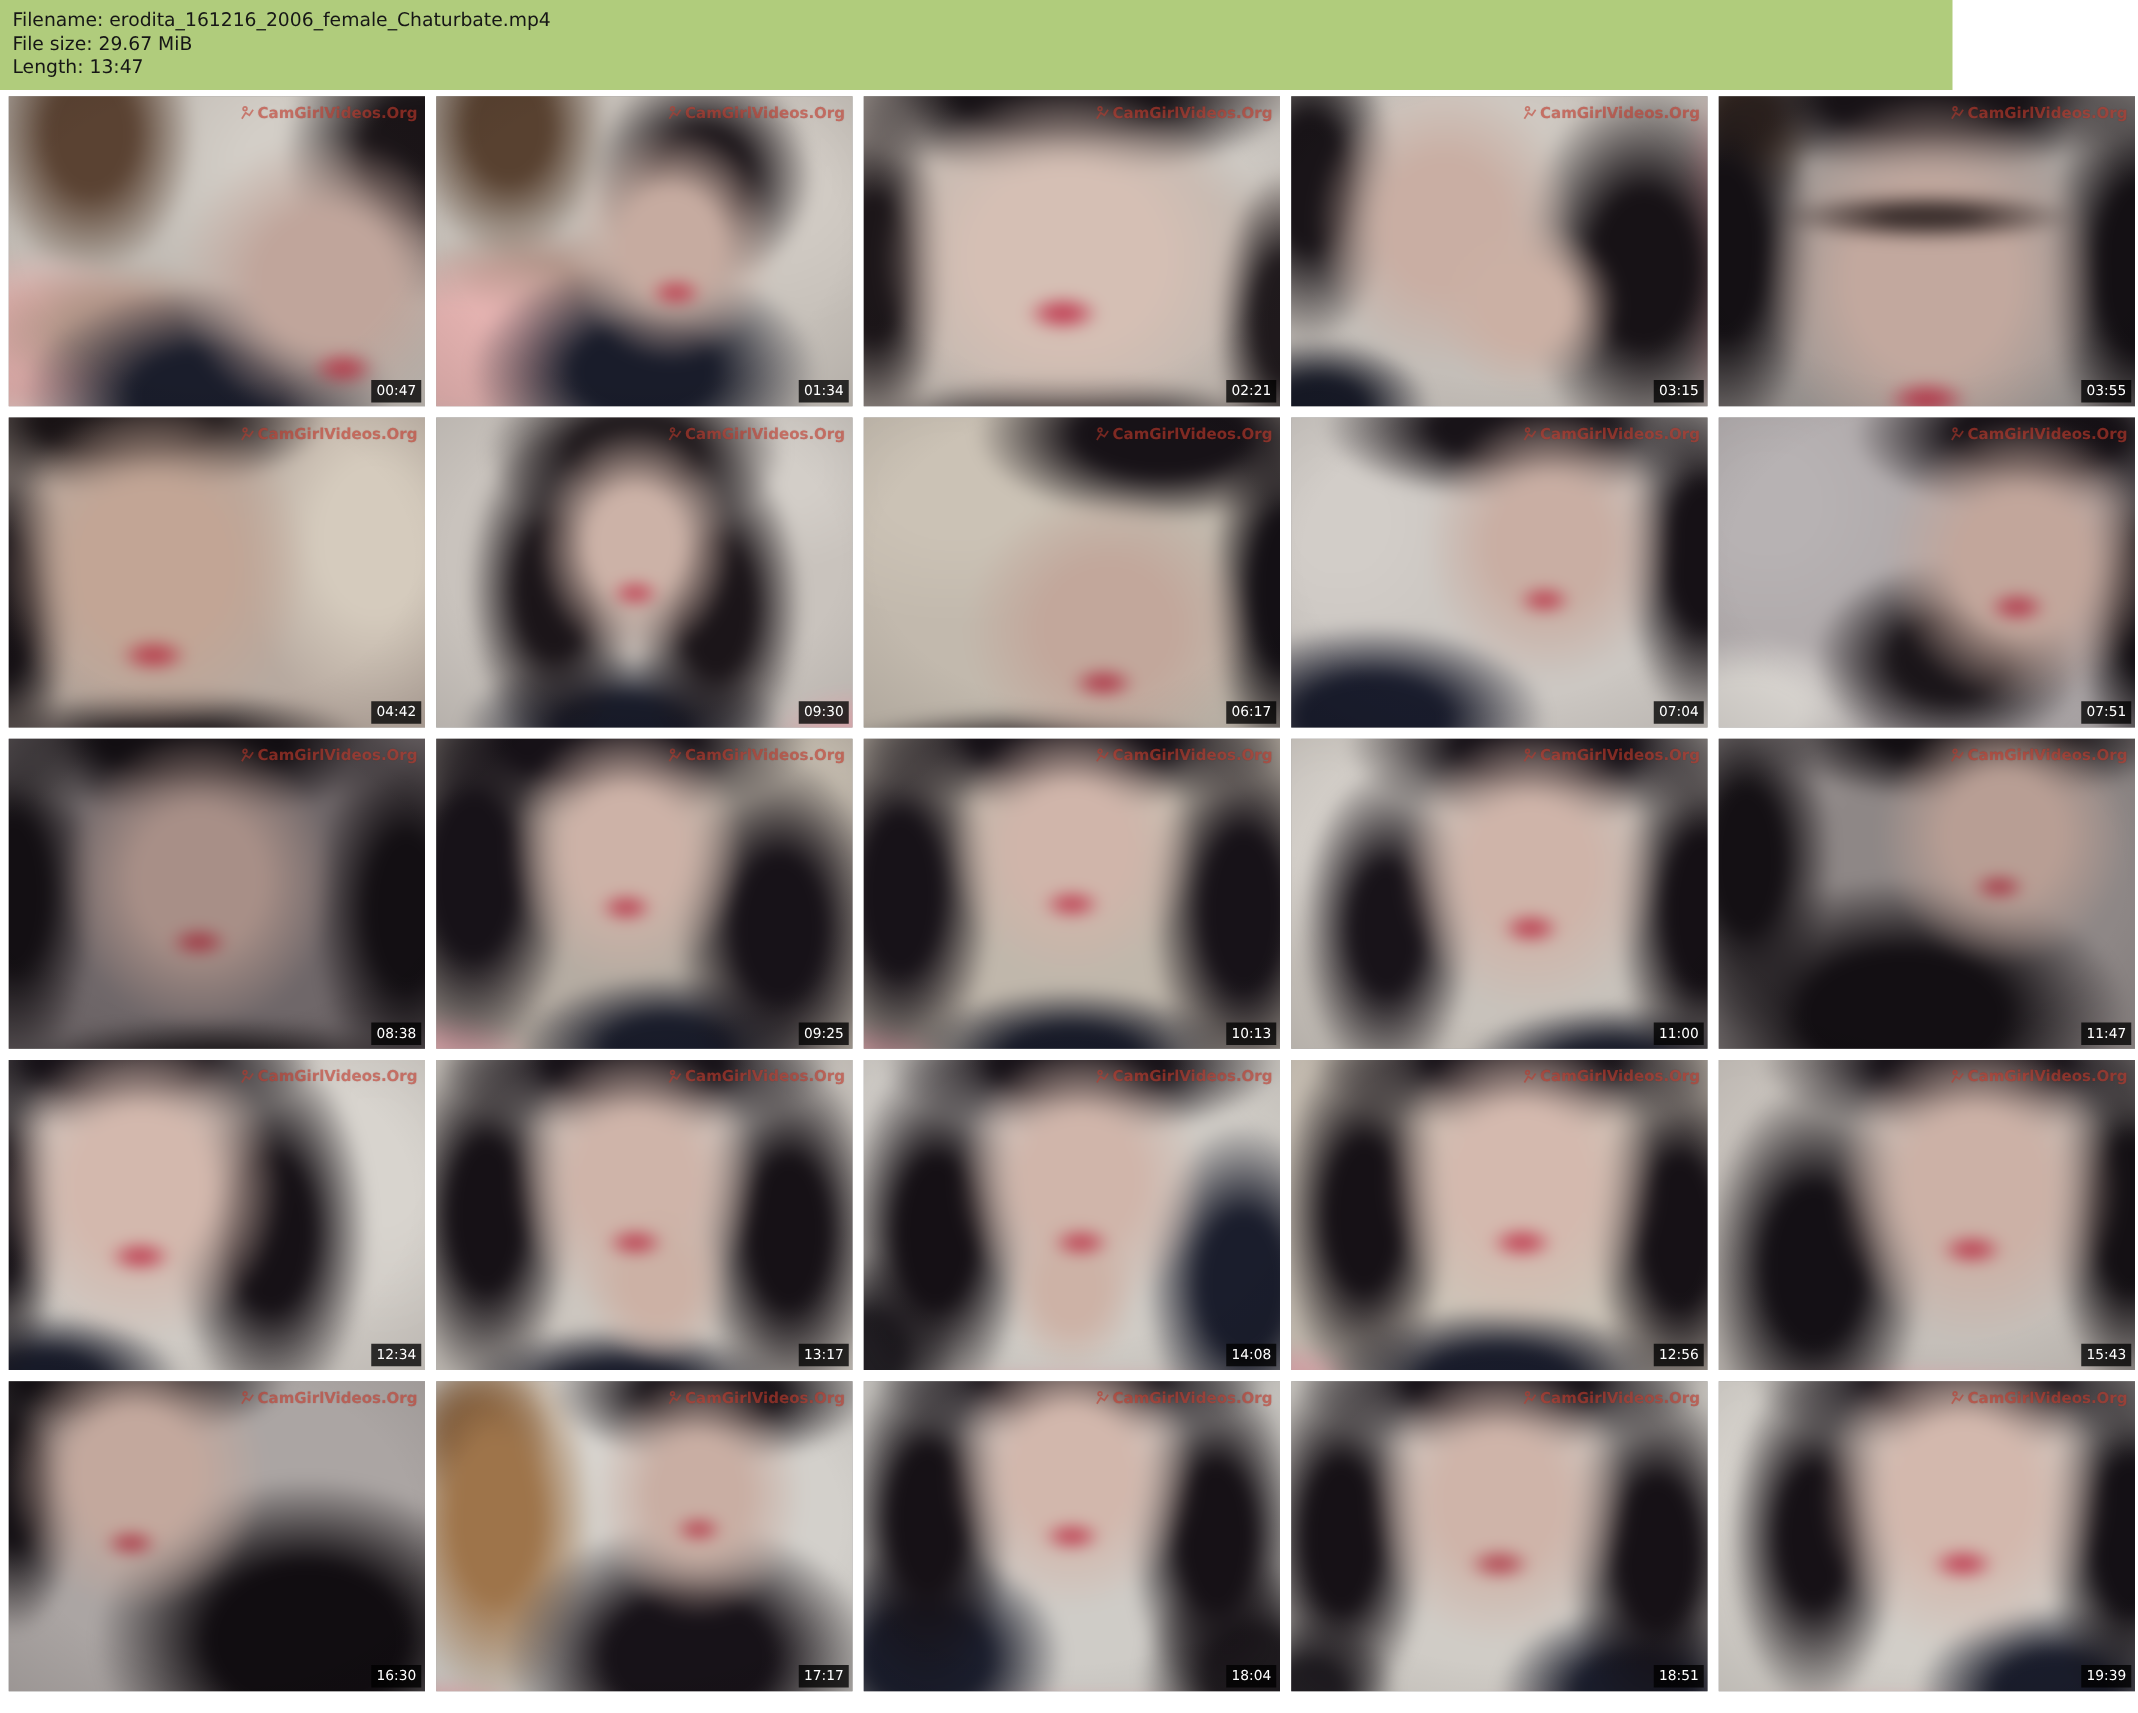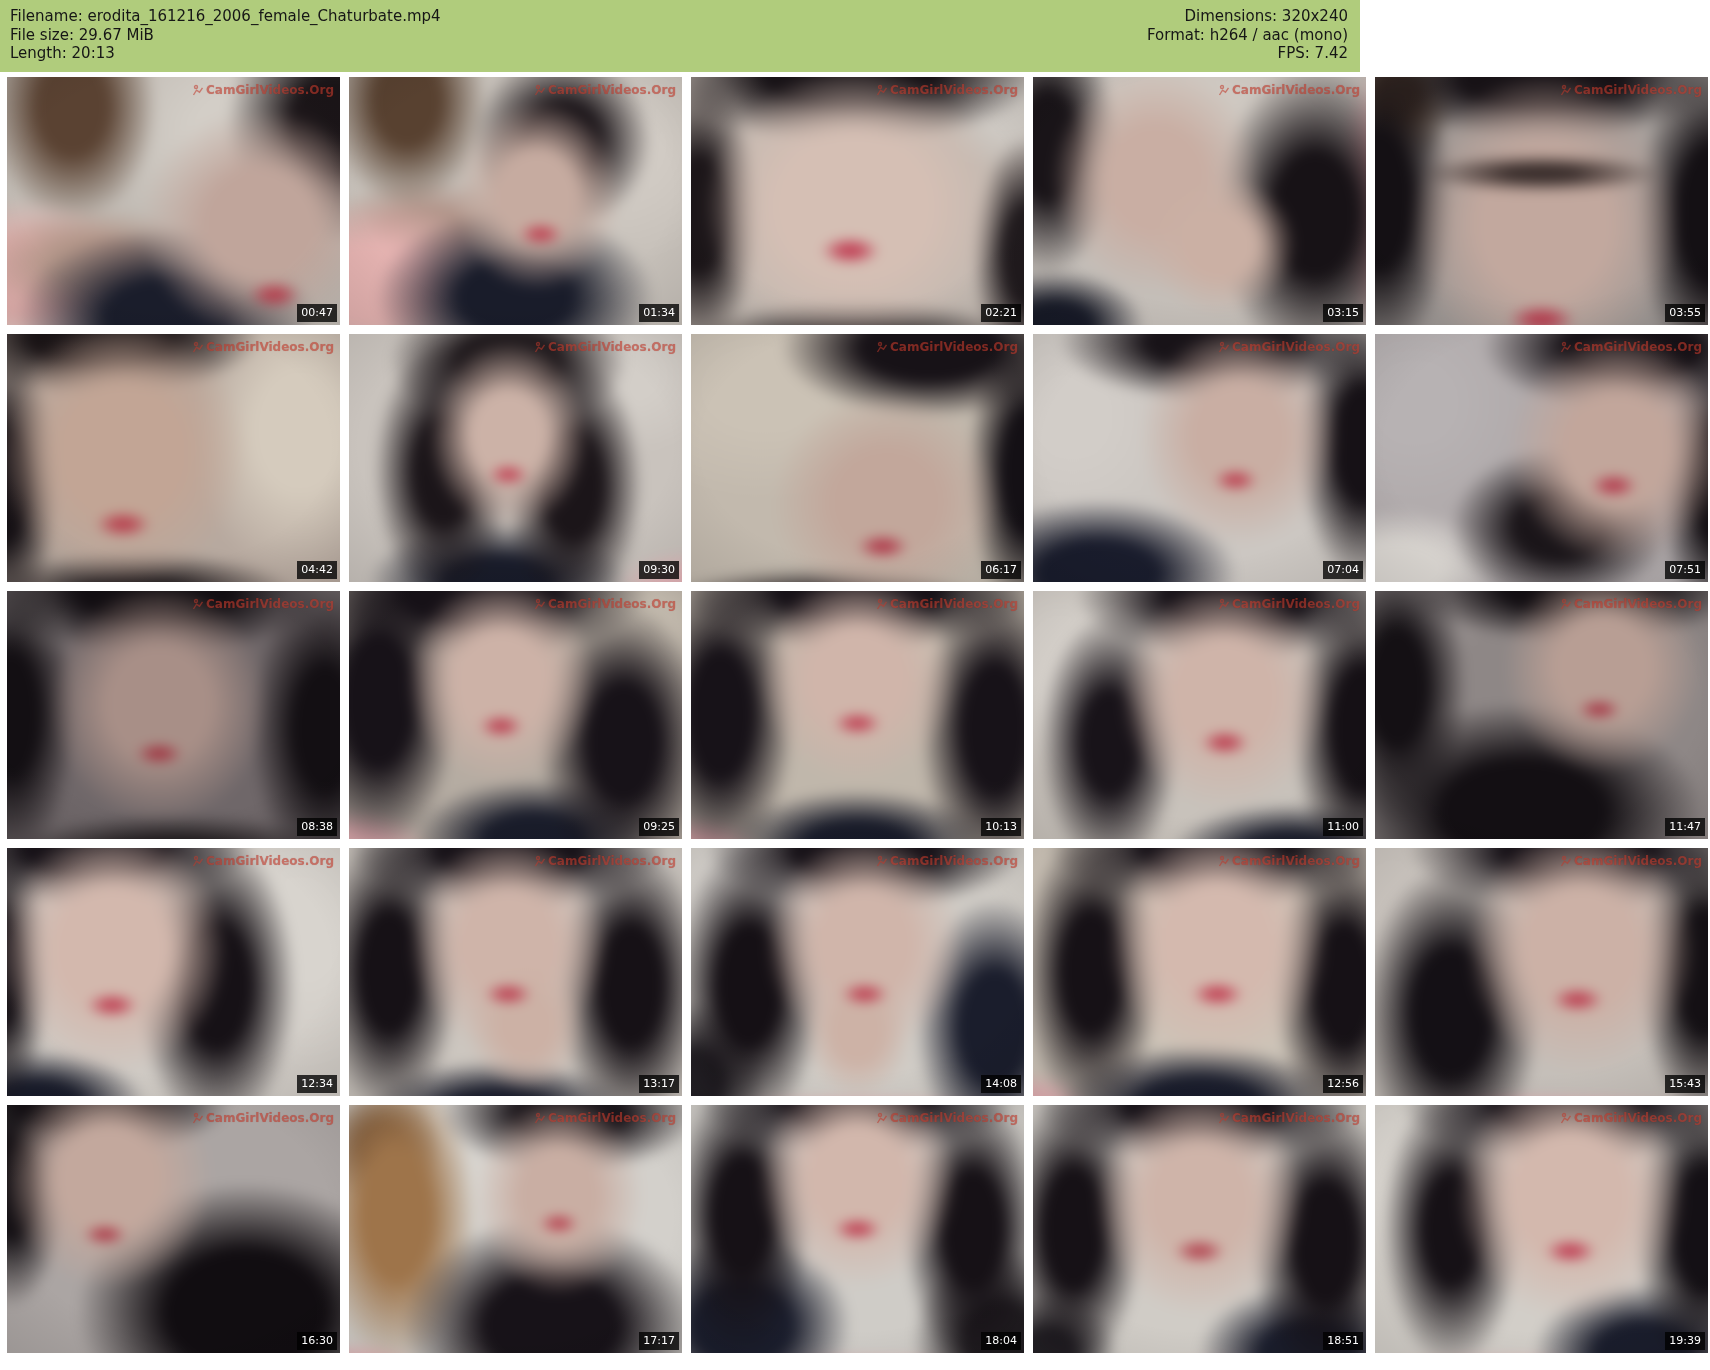--- a/index.html
+++ b/index.html
@@ -1,21 +1,21 @@
 <!DOCTYPE html>
 <html style="--header-bg: #b0cc7c; --header-fg: #161616; --wm-color: #c0392b; --ts-bg: rgba(0,0,0,0.78); --ts-fg: #ffffff;"><head>
 <meta charset="utf-8">
 <style>
   * { margin:0; padding:0; box-sizing:border-box; }
   html,body { width:1710px; height:1370px; background:#ffffff; overflow:hidden;
               font-family:"DejaVu Sans","Liberation Sans",sans-serif; }
 
   
   .meta-bar {
-    width:1360px; height:72px;
+    width:1562px; height:72px;
     background:var(--header-bg,#b0cc7c);
     color:var(--header-fg,#161616);
     display:flex; justify-content:space-between;
     padding:7px 12px 0 10px;
     font-size:15px; line-height:18.5px;
   }
   .meta-col.right { text-align:right; }
   .meta-line .lbl::after { content:": "; }
 
   
@@ -66,32 +66,21 @@
 
 <div class="meta-bar">
   <div class="meta-col left">
     <div class="meta-line">
       <span class="lbl">Filename</span><span class="val">erodita_161216_2006_female_Chaturbate.mp4</span>
     </div>
     <div class="meta-line">
       <span class="lbl">File size</span><span class="val">29.67 MiB</span>
     </div>
     <div class="meta-line">
-      <span class="lbl">Length</span><span class="val">20:13</span>
-    </div>
-  </div>
-  <div class="meta-col right">
-    <div class="meta-line">
-      <span class="lbl">Dimensions</span><span class="val">320x240</span>
-    </div>
-    <div class="meta-line">
-      <span class="lbl">Format</span><span class="val">h264 / aac (mono)</span>
-    </div>
-    <div class="meta-line">
-      <span class="lbl">FPS</span><span class="val">7.42</span>
+      <span class="lbl">Length</span><span class="val">13:47</span>
     </div>
   </div>
 </div>
 
 <div class="grid">
     <div class="thumb">
     <div class="scene" style="background-color: rgb(194, 188, 181); background-image: radial-gradient(26px 13px at 78% 84%, rgb(184, 65, 80) 0%, rgb(184, 65, 80) 30%, rgba(184, 65, 80, 0) 100%), radial-gradient(120px 115px at 74% 58%, rgb(192, 165, 155) 0%, rgb(192, 165, 155) 45%, rgba(192, 165, 155, 0) 100%), radial-gradient(110px 120px at 95% 22%, rgb(27, 21, 24) 0%, rgb(27, 21, 24) 40%, rgba(27, 21, 24, 0) 100%), radial-gradient(150px 90px at 48% 92%, rgb(26, 29, 43) 0%, rgb(26, 29, 43) 40%, rgba(26, 29, 43, 0) 100%), radial-gradient(110px 55px at 28% 72%, rgb(179, 150, 137) 0%, rgb(179, 150, 137) 40%, rgba(179, 150, 137, 0) 100%), radial-gradient(120px 80px at 8% 78%, rgb(227, 177, 174) 0%, rgb(227, 177, 174) 45%, rgba(227, 177, 174, 0) 100%), radial-gradient(90px 45px at 6% 98%, rgb(232, 228, 222) 0%, rgb(232, 228, 222) 45%, rgba(232, 228, 222, 0) 100%), radial-gradient(85px 115px at 22% 16%, rgb(90, 66, 50) 0%, rgb(90, 66, 50) 40%, rgba(90, 66, 50, 0) 100%), radial-gradient(150px 120px at 70% 25%, rgb(211, 206, 199) 0%, rgb(211, 206, 199) 35%, rgba(211, 206, 199, 0) 100%);"></div>
     <div class="wm">
       <svg width="12" height="12" viewBox="0 0 12 12" fill="none" stroke="currentColor" stroke-width="1.4">
         <circle cx="4" cy="3" r="1.5"></circle>

